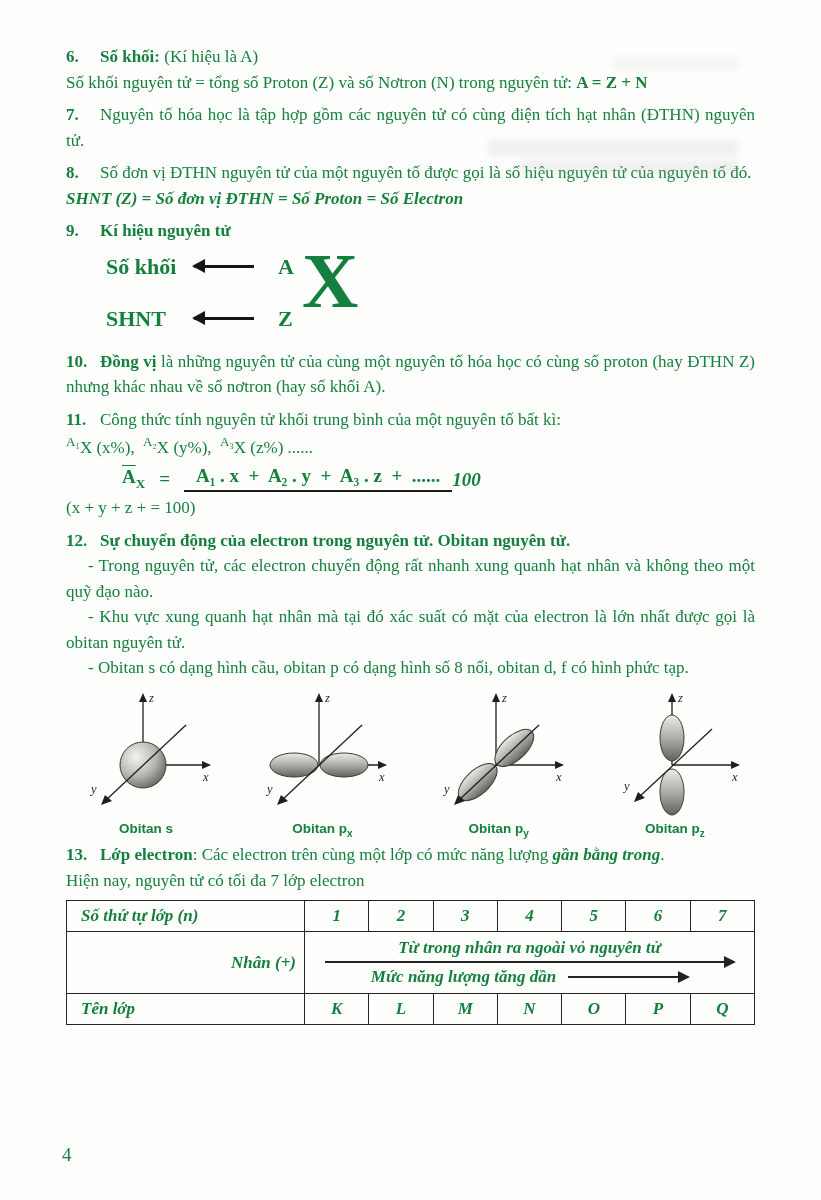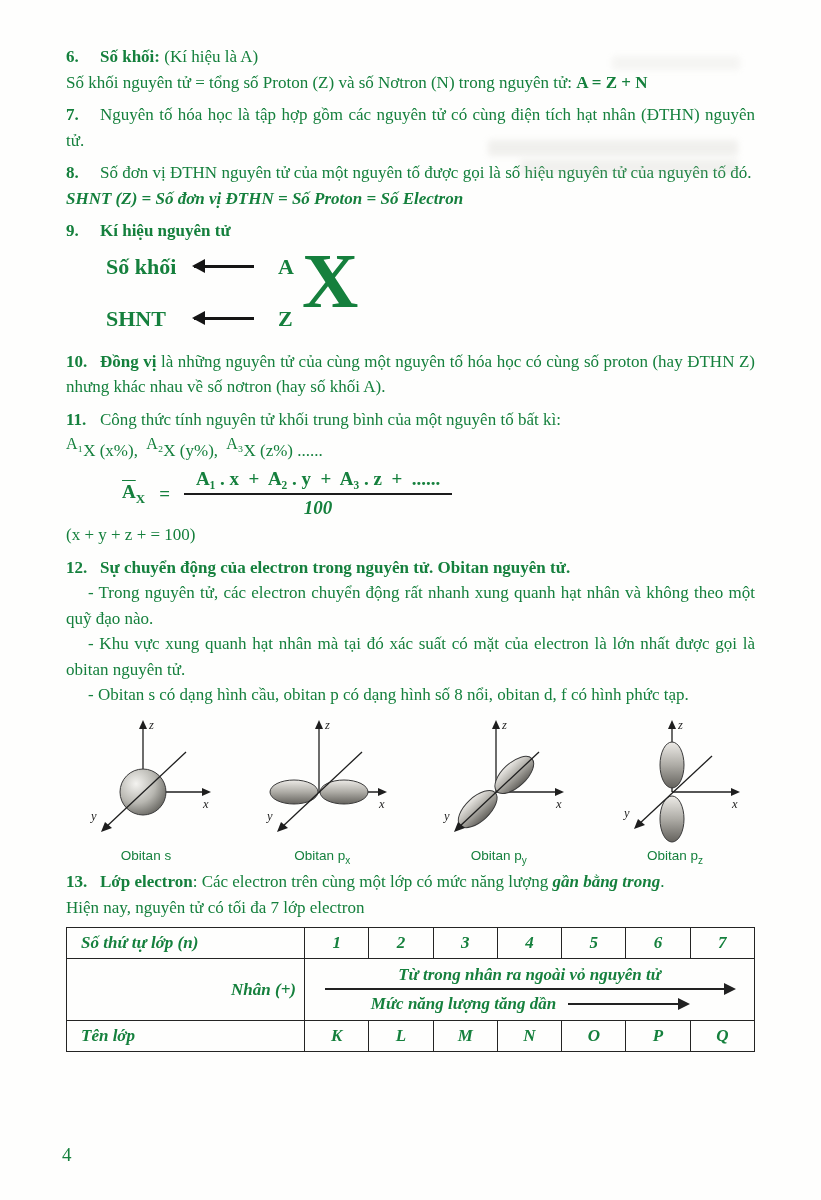--- a/index.html
+++ b/index.html
@@ -10,21 +10,21 @@
     font-family:"Liberation Serif", serif; color:#15803d;
     font-size:17px; padding:44px 66px 0 66px; overflow:hidden;
   }
   .item { margin-bottom:7px; }
   .item p { margin:0; text-align:justify; line-height:1.5; }
   .num { font-weight:700; display:inline-block; width:34px; }
   .b  { font-weight:700; }
   .bi { font-weight:700; font-style:italic; }
   .indent { margin-left:34px; }
   .dash-para { text-indent:22px; }
-  sup { font-size:16px; }
+  sup { font-size:13px; }
   sub { font-size:12px; }
 
   
   .bleed { position:absolute; background:#b9b7ae; opacity:.20; filter:blur(3px); border-radius:3px; }
   .b1 { left:488px; top:140px; width:250px; height:16px; }
   .b2 { left:520px; top:160px; width:218px; height:14px; }
   .b3 { left:612px; top:56px;  width:128px; height:14px; opacity:.13; }
 
   
   .knot { position:relative; height:94px; margin:4px 0 6px 40px; }
@@ -41,34 +41,34 @@
   .ksym { font-weight:700; font-size:22px; }
   .bigX { position:absolute; left:196px; top:-6px; font-size:78px; font-weight:700; line-height:1; }
 
   
   .iso-line { margin-left:34px; }
   .iso { margin-right:4px; }
   .avg { display:flex; align-items:center; gap:14px; margin:5px 0 3px 56px;
          font-weight:700; font-size:19px; }
   .ol { text-decoration:overline; }
   .lhs sub { font-size:13px; }
-  .frac { display:inline-flex; flex-direction:column; align-items:center; }
+  .frac { display:inline-flex; flex-direction:row; align-items:center; }
   .frac .top { padding:0 12px 3px 12px; border-bottom:2px solid #1c1c1c; white-space:pre; }
   .frac .bot { padding-top:2px;font-style:italic; }
   .note-line { margin-left:50px; }
 
   
   .orbitals { display:flex; justify-content:space-between; margin:8px 0 4px 0; }
   .orb { width:160px; text-align:center; }
   .orb svg { display:block; margin:0 auto; }
   .ax { stroke:#1e1e1e; stroke-width:1.3; }
   .axh { fill:#1e1e1e; stroke:none; }
   .axlab { font:italic 12.5px "Liberation Serif", serif; fill:#1e1e1e; }
   .shape { stroke:#3a3a3a; stroke-width:1; }
-  .cap { font-family:"Liberation Sans", sans-serif; font-weight:400; font-size:13.5px; margin-top:2px; }
+  .cap { font-family:"Liberation Sans", sans-serif; font-weight:700; font-size:13.5px; margin-top:2px; }
   .cap sub { font-size:10px; }
 
   
   .shell-table { width:100%; border-collapse:collapse; table-layout:fixed; margin-top:4px; }
   .shell-table td { border:1.5px solid #242424; padding:5px 8px; }
   .th-cell { font-weight:700; font-style:italic; text-align:left; padding-left:14px !important; }
   .c-cell  { font-weight:700; font-style:italic; text-align:center; }
   .nhan-cell { font-weight:700; font-style:italic; text-align:right; }
   .flow { padding:1px 4px; }
   .flow-text { text-align:center; font-weight:700; font-style:italic; }

